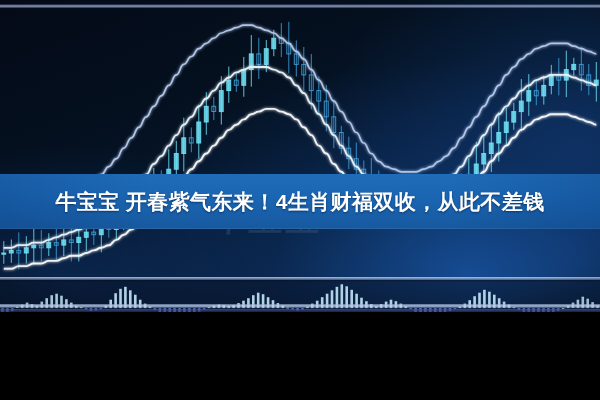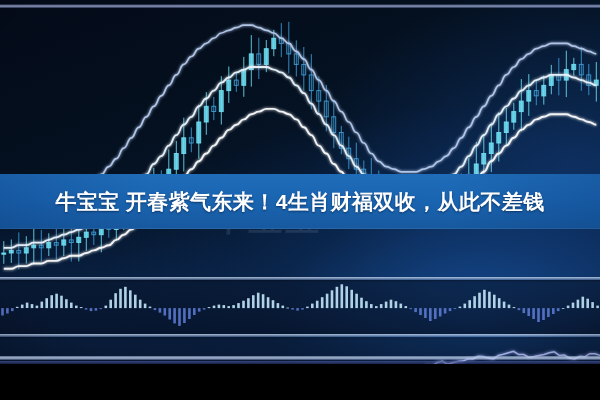--- a/index.html
+++ b/index.html
@@ -1,18 +1,18 @@
 <!DOCTYPE html>
 <html><head>
 <meta charset="utf-8">
 <style>
   html,body{margin:0;padding:0;background:#000;}
   #stage{
     position:relative;
-    width:600px;height:364px;
+    width:600px;height:312px;
     overflow:hidden;
     background:#050c1c;
     font-family:"Liberation Sans","DejaVu Sans",sans-serif;
   }
   
   .bg-base{
     position:absolute;inset:0;
     background:
       radial-gradient(ellipse 520px 300px at 78% 88%, rgba(26,92,178,.72) 0%, rgba(16,58,120,.38) 38%, rgba(8,26,60,0) 72%),
       radial-gradient(ellipse 380px 260px at 96% 45%, rgba(22,74,150,.40) 0%, rgba(10,34,78,0) 70%),

